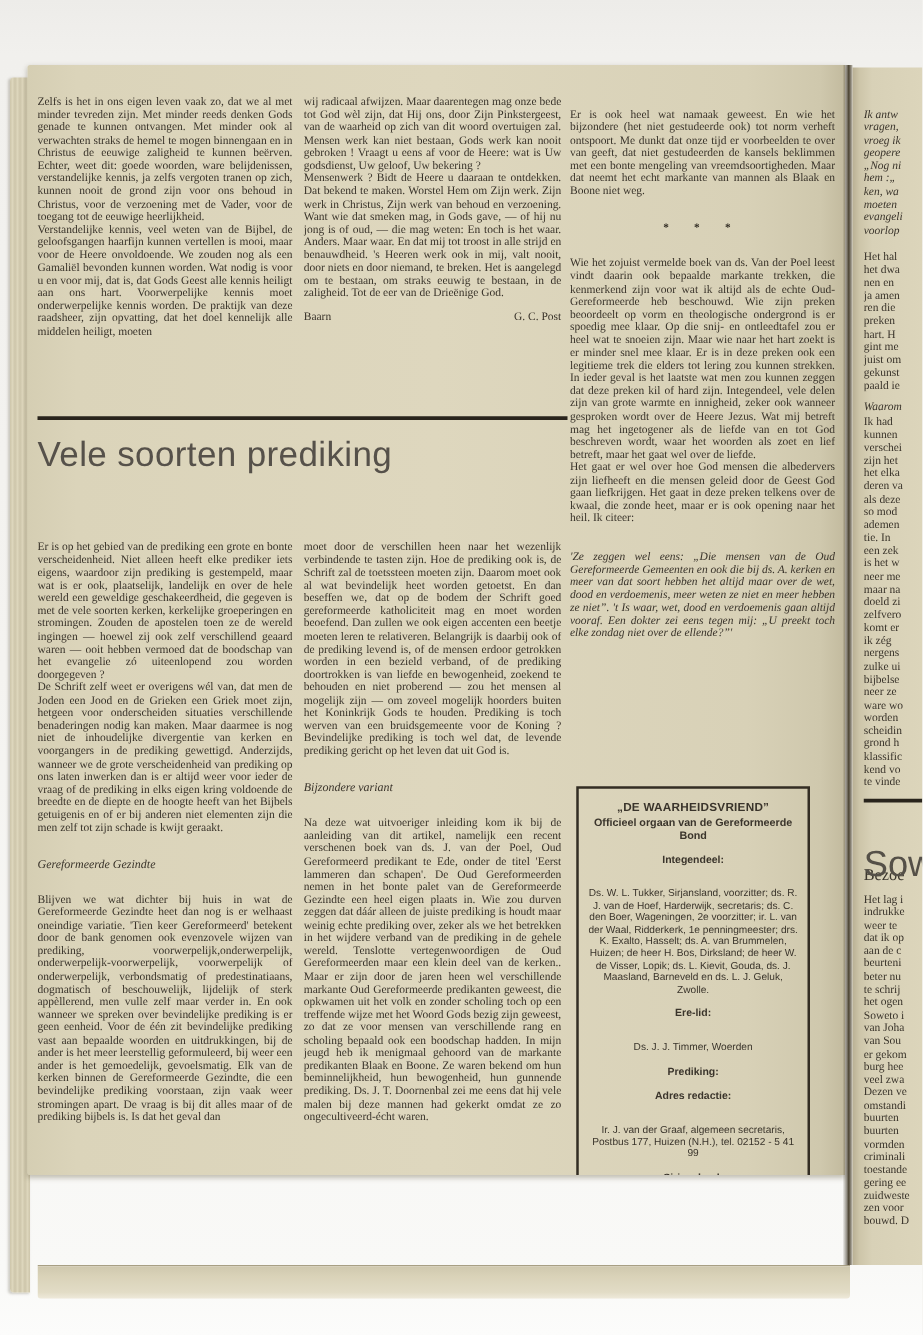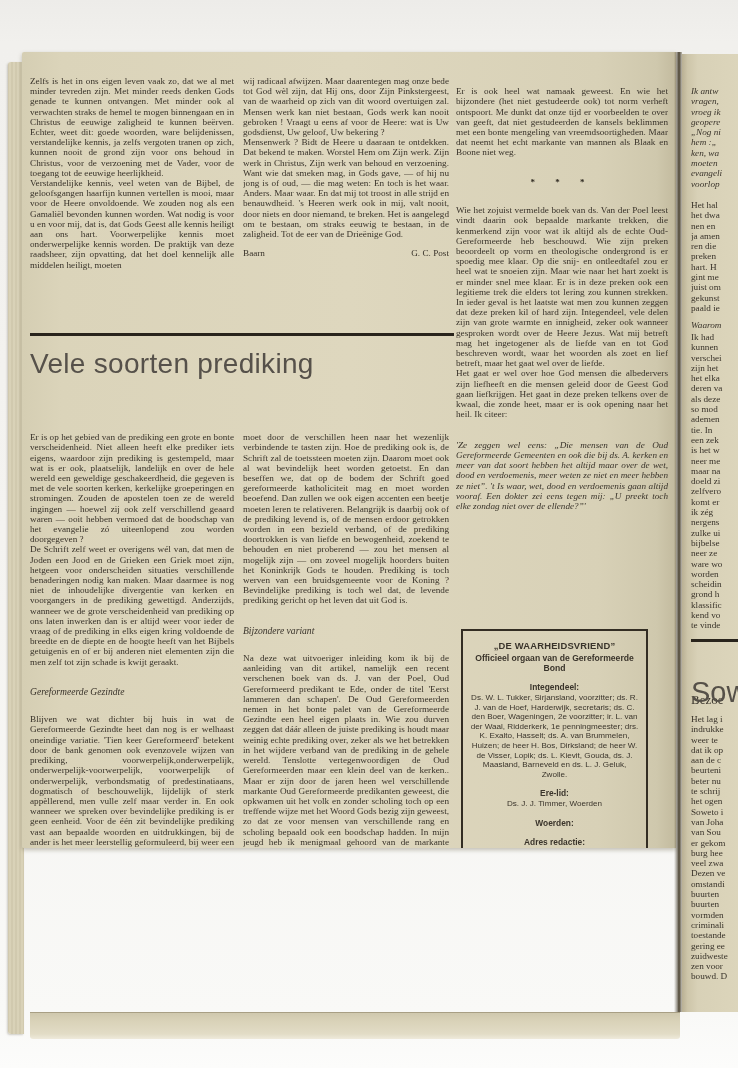--- a/index.html
+++ b/index.html
@@ -7,21 +7,21 @@
   .scan{position:relative;width:738px;height:1068px;overflow:hidden;
         background:linear-gradient(180deg,#edecE9 0%,#f1f0ed 4%,#f4f3f0 50%,#f9f9f7 95%,#fcfcfb 100%);}
   
   .stack-bottom{position:absolute;left:30px;top:1012px;width:650px;height:26px;
         background:linear-gradient(180deg,#cfc8ae 0%,#d9d2b8 30%,#e2dcc6 80%,#efeadb 100%);
         border-top:1px solid #a89f84;border-radius:0 0 3px 3px;}
   .stack-left{position:absolute;left:8px;top:62px;width:16px;height:972px;
         background:repeating-linear-gradient(90deg,#cdc5aa 0px,#ddd6bc 2px,#cdc5aa 4px);
         border-radius:3px 0 0 3px;box-shadow:-1px 1px 2px rgba(80,70,50,.25);}
   
-  .page{position:absolute;left:22px;top:52px;width:654px;height:796px;border-radius:2px 0 0 2px;
+  .page{position:absolute;left:22px;top:52px;width:654px;height:888px;border-radius:2px 0 0 2px;
         background:linear-gradient(90deg,#d5ceb3 0%,#dbd4ba 6%,#ded7be 50%,#d8d1b7 88%,#cfc8ad 97%,#c2ba9e 100%);
         box-shadow:0 2px 4px rgba(90,80,55,.35);overflow:hidden;}
   
   .gutter{position:absolute;left:674px;top:52px;width:8px;height:960px;
         background:linear-gradient(90deg,rgba(60,52,35,0) 0%,rgba(60,52,35,.5) 40%,#4c4432 62%,rgba(96,86,62,.35) 100%);}
   
   .next-page{position:absolute;left:682px;top:54px;width:56px;height:958px;overflow:hidden;
         background:linear-gradient(90deg,#b9b094 0%,#cdc5a9 10%,#d8d1b7 28%,#dcd5bb 100%);}
 
   .serif{font-size:9.2px;line-height:10.2px;color:#39332a;text-align:justify;white-space:pre-line;}
@@ -38,21 +38,21 @@
   #col3{left:434px;top:24px;width:212px;height:550px;overflow:hidden;}
   .subhead{font-style:italic;font-size:9.6px;line-height:11px;margin:9px 0 7px;color:#39332a;text-align:left;}
   .stars{text-align:center;letter-spacing:9px;font-weight:bold;margin:9px 0 8px;font-size:9px;color:#2e2920;white-space:normal;}
   .quote{font-style:italic;margin-top:10px;}
   #masthead-box{position:absolute;left:439px;top:577px;width:187px;height:334px;box-sizing:border-box;
         border:2px solid #332d23;padding:9px 7px 6px;overflow:hidden;
         font-family:"Liberation Sans",sans-serif;text-align:center;color:#3a342b;}
   .box-title{font-size:9.4px;font-weight:bold;letter-spacing:.2px;}
   .box-subtitle{font-size:8.6px;font-weight:bold;margin-top:2px;}
   .box-label{font-size:8.4px;font-weight:bold;margin-top:9px;}
-  .box-body{font-size:8.1px;line-height:9.6px;margin-top:1px;text-align:center;white-space:pre-line;}
+  .box-body{font-size:8.1px;line-height:9.6px;margin-top:18px;text-align:center;white-space:pre-line;}
   #page-number{position:absolute;left:13px;top:936px;font-family:"Liberation Sans",sans-serif;
         font-size:8.5px;font-weight:bold;color:#36302a;}
   
   .np-block{position:absolute;left:9px;width:70px;font-size:9.2px;line-height:10.3px;
         color:#39332a;white-space:pre;overflow:hidden;}
   .np-italic{font-style:italic;}
   #np-rule{position:absolute;left:9px;top:585px;width:47px;height:3px;background:#29241c;}
   #np-head-small{position:absolute;left:9px;top:638px;font-family:Liberation Serif, serif;
         font-size:13px;color:#3c372e;}
   #np-head-large{position:absolute;left:9px;top:622px;font-family:"Liberation Sans",sans-serif;
@@ -108,21 +108,21 @@
     <div id="masthead-box">
       <div class="box-title">„DE WAARHEIDSVRIEND”</div>
       <div class="box-subtitle">Officieel orgaan van de Gereformeerde Bond</div>
 
       <div class="box-label">Integendeel:</div>
       <div class="box-body">Ds. W. L. Tukker, Sirjansland, voorzitter; ds. R. J. van de Hoef, Harderwijk, secretaris; ds. C. den Boer, Wageningen, 2e voorzitter; ir. L. van der Waal, Ridderkerk, 1e penningmeester; drs. K. Exalto, Hasselt; ds. A. van Brummelen, Huizen; de heer H. Bos, Dirksland; de heer W. de Visser, Lopik; ds. L. Kievit, Gouda, ds. J. Maasland, Barneveld en ds. L. J. Geluk, Zwolle.</div>
 
       <div class="box-label">Ere-lid:</div>
       <div class="box-body">Ds. J. J. Timmer, Woerden</div>
 
-      <div class="box-label">Woerden:</div>
+      <div class="box-label">Prediking:</div>
 
       <div class="box-label">Adres redactie:</div>
       <div class="box-body">Ir. J. van der Graaf, algemeen secretaris, Postbus 177, Huizen (N.H.), tel. 02152 - 5 41 99</div>
 
       <div class="box-label">Sirjansland:</div>
 
       <div class="box-label">Adres administratie:</div>
 
     </div>
 

